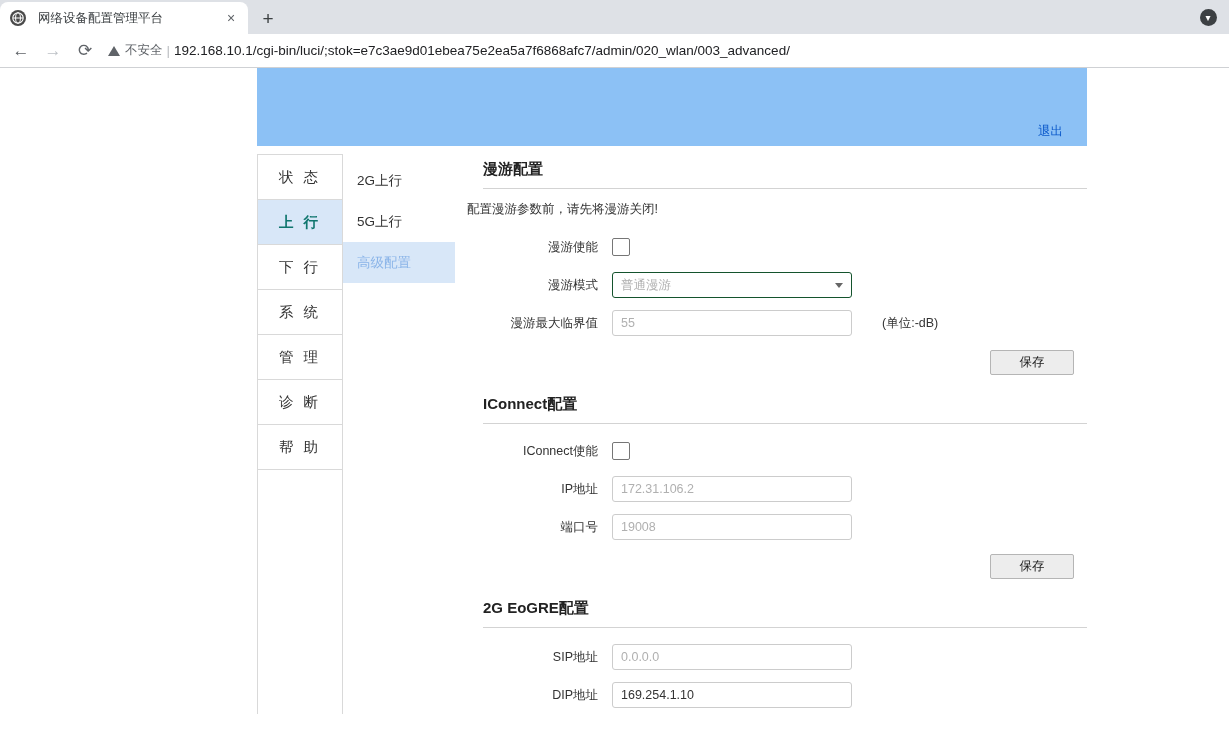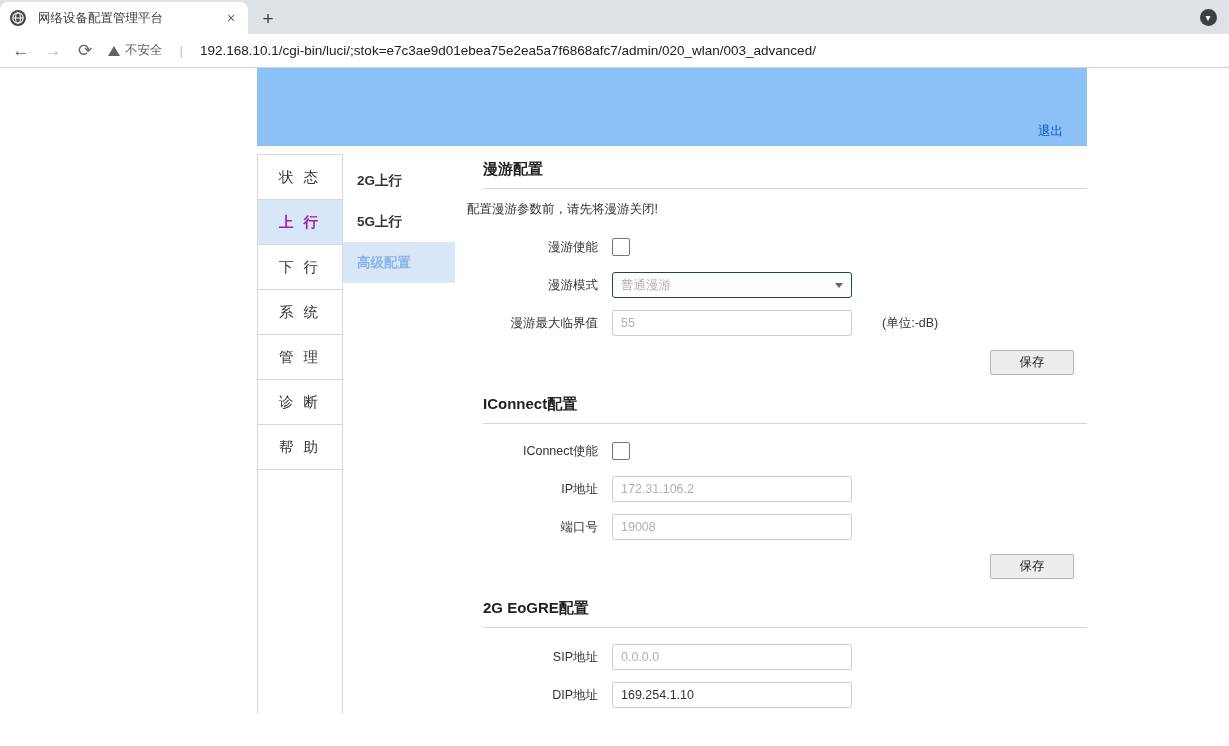--- a/index.html
+++ b/index.html
@@ -91,21 +91,21 @@
     border-radius: 50%;
   }
   .nav-btn.disabled { color: #bdc1c6; }
   .omnibox {
     flex: 1 1 auto;
     height: 26px;
     margin-left: 6px;
     background: #ffffff;
     display: flex;
     align-items: center;
-    gap: 17px;
+    gap: 4px;
     font-size: 13.5px;
     color: #202124;
   }
   .warn-icon {
     display: flex; align-items: center; gap: 5px;
     color: #5f6368; font-size: 12.5px;
   }
   .warn-tri {
     width: 0; height: 0;
     border-left: 6px solid transparent;
@@ -161,31 +161,30 @@
     align-items: center;
     justify-content: center;
     font-size: 14.5px;
     color: #333333;
     letter-spacing: 3px;
     border-bottom: 1px solid #d9d9d9;
     background: #ffffff;
   }
   .side-item.active {
     background: #d8e7f8;
-    color: #a21caf;
+    color: #0f766e;
     font-weight: bold;
   }
 
   
   .submenu {
     width: 112px;
     flex: 0 0 112px;
     margin-top: 8px;
     padding-top: 6px;
-    font-weight: bold;
   }
   .sub-item {
     height: 41px;
     display: flex;
     align-items: center;
     padding-left: 14px;
     font-size: 13.5px;
     color: #333333;
   }
   .sub-item.active {

